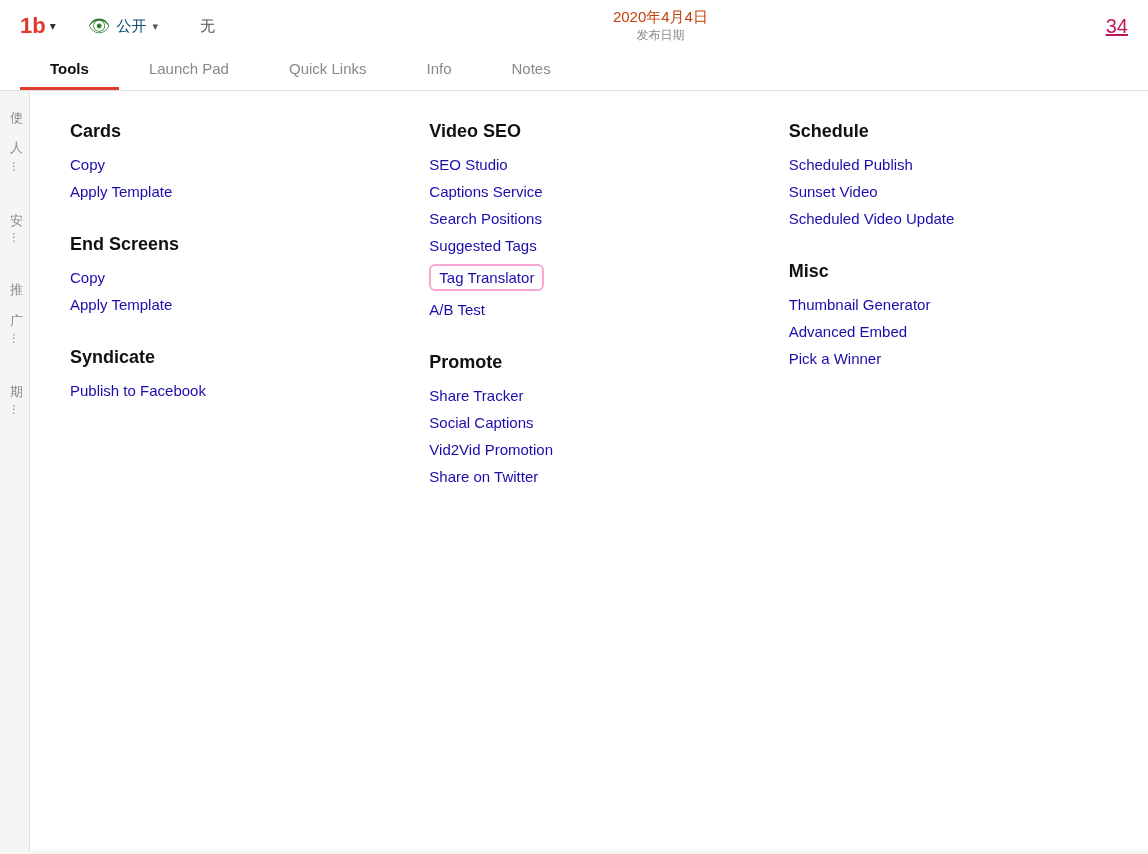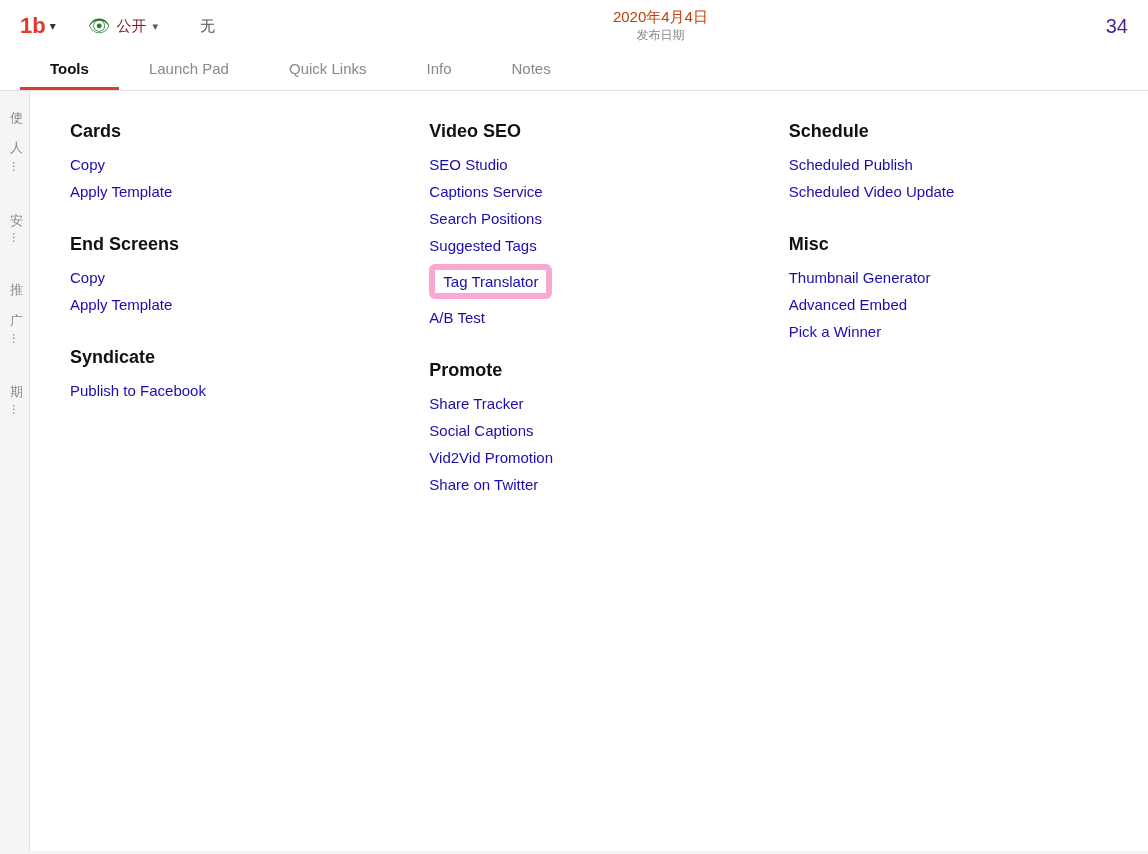--- a/index.html
+++ b/index.html
@@ -55,21 +55,21 @@
       margin-left: 10px;
     }
 
     .eye-icon {
       color: #2d7d2d;
       font-size: 18px;
     }
 
     .visibility-label {
       font-size: 15px;
-      color: #7f1d1d;
+      color: #0c4a6e;
       font-weight: 400;
     }
 
     .chevron-down {
       font-size: 11px;
       color: #555;
     }
 
     .wu-label {
       font-size: 15px;
@@ -87,22 +87,23 @@
     }
 
     .date-sub {
       font-size: 12px;
       color: #888;
       text-align: center;
     }
 
     .header-right {
       font-size: 20px;
-      color: #4c1d95;
+      color: #be185d;
       font-weight: 400;
+      text-decoration: underline;
     }
 
     .nav-tabs {
       display: flex;
       align-items: flex-end;
       gap: 0;
     }
 
     .nav-tab {
       padding: 10px 30px;
@@ -165,21 +166,21 @@
     .menu-link {
       display: block;
       font-size: 15px;
       color: #1a0dab;
       margin-bottom: 10px;
       cursor: pointer;
       text-decoration: none;
     }
 
     .menu-link.highlighted {
-      border: 6px solid #f9a8d4;
+      border: 2px solid #f9a8d4;
       border-radius: 6px;
       padding: 3px 8px;
       display: inline-block;
       color: #1a0dab;
     }
 
     .menu-section {
       margin-bottom: 24px;
     }
 
@@ -271,20 +272,21 @@
           <a class="menu-link">Social Captions</a>
           <a class="menu-link">Vid2Vid Promotion</a>
           <a class="menu-link">Share on Twitter</a>
         </div>
       </div>
 
       <div class="column">
         <div class="menu-section">
           <div class="menu-section-title">Schedule</div>
           <a class="menu-link">Scheduled Publish</a>
+          <a class="menu-link">Sunset Video</a>
           <a class="menu-link">Scheduled Video Update</a>
         </div>
         <div class="menu-section">
           <div class="menu-section-title">Misc</div>
           <a class="menu-link">Thumbnail Generator</a>
           <a class="menu-link">Advanced Embed</a>
           <a class="menu-link">Pick a Winner</a>
         </div>
       </div>
 

